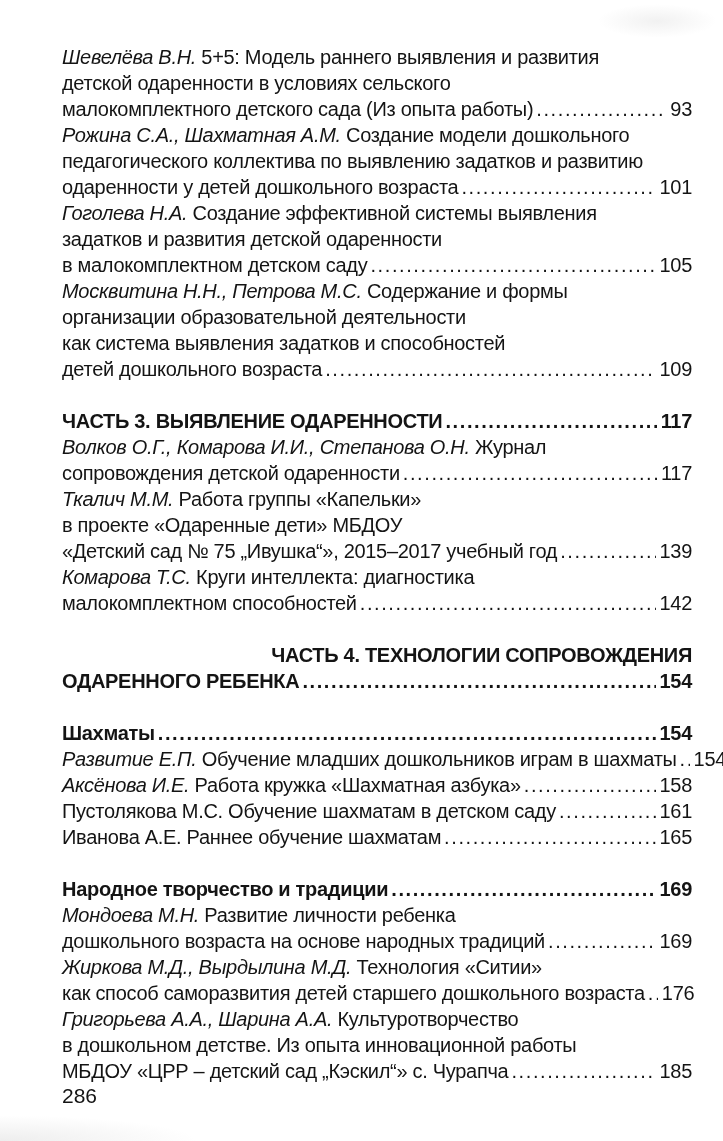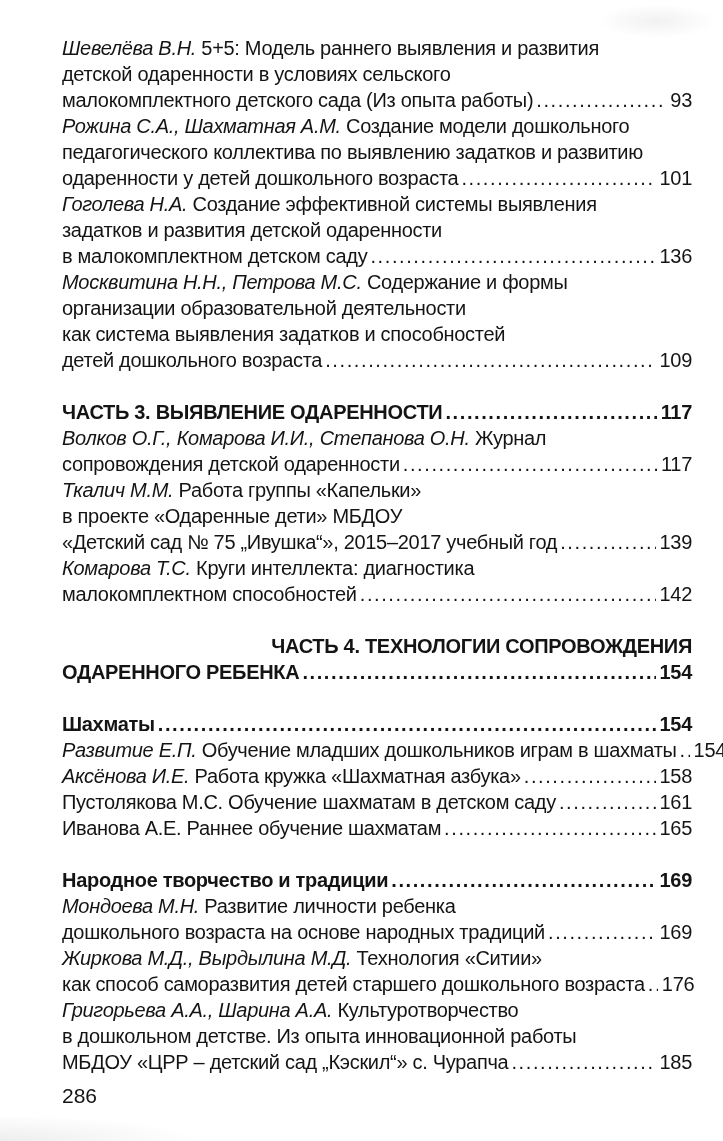--- a/index.html
+++ b/index.html
@@ -26,21 +26,21 @@
     background: radial-gradient(ellipse at center, rgba(120,120,120,0.10), rgba(120,120,120,0) 70%);
   }
   .smudge.bl {
     left: 0px; bottom: 0px; width: 200px; height: 26px;
     background: radial-gradient(ellipse at left bottom, rgba(110,110,110,0.12), rgba(110,110,110,0) 70%);
   }
 
   .toc {
     position: absolute;
     left: 62px;
-    top: 35px;
+    top: 44px;
     width: 630px;
     font-size: 20px;
     line-height: 26px;
     letter-spacing: -0.3px;
   }
   .toc-line {
     display: flex;
     align-items: baseline;
   }
   .toc-line.gap { margin-top: 26px; justify-content: flex-end; }
@@ -102,21 +102,21 @@
       </div>
       <div class="toc-line">
         <span class="toc-text"><span class="it">Гоголева Н.А.</span><span> Создание эффективной системы выявления</span></span>
       </div>
       <div class="toc-line">
         <span class="toc-text"><span>задатков и развития детской одаренности</span></span>
       </div>
       <div class="toc-line">
         <span class="toc-text"><span>в малокомплектном детском саду</span></span>
         <span class="leader"></span>
-        <span class="pagenum">136</span>
+        <span class="pagenum">105</span>
       </div>
       <div class="toc-line">
         <span class="toc-text"><span class="it">Москвитина Н.Н., Петрова М.С.</span><span> Содержание и формы</span></span>
       </div>
       <div class="toc-line">
         <span class="toc-text"><span>организации образовательной деятельности</span></span>
       </div>
       <div class="toc-line">
         <span class="toc-text"><span>как система выявления задатков и способностей</span></span>
       </div>

